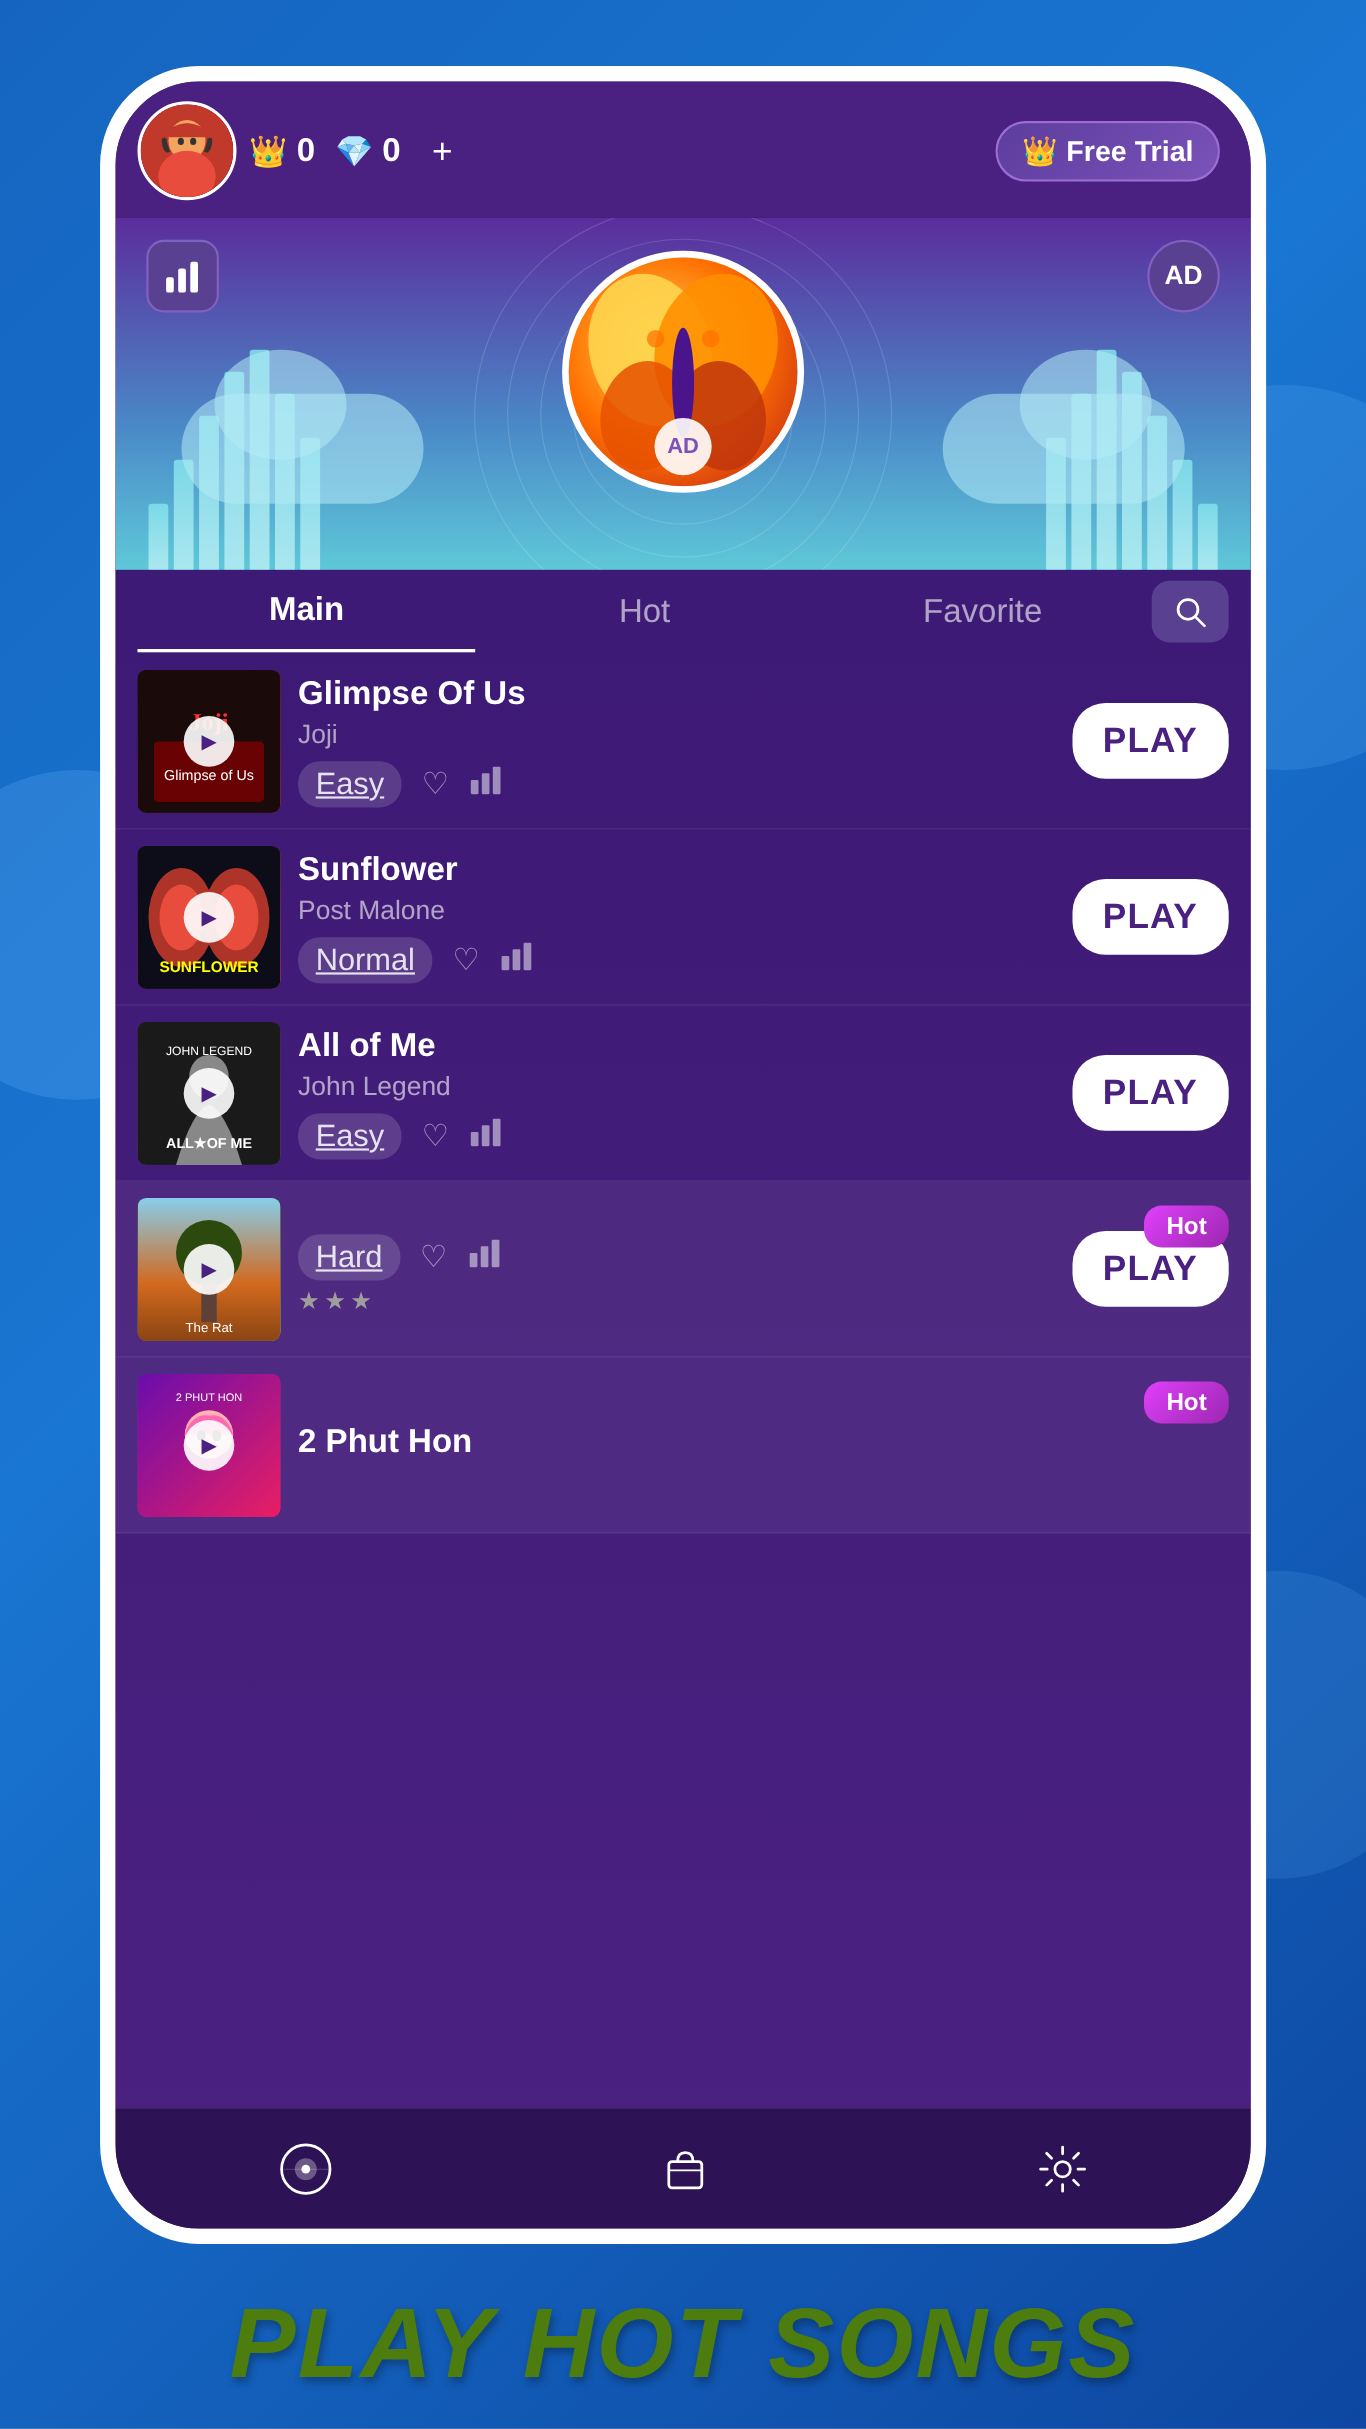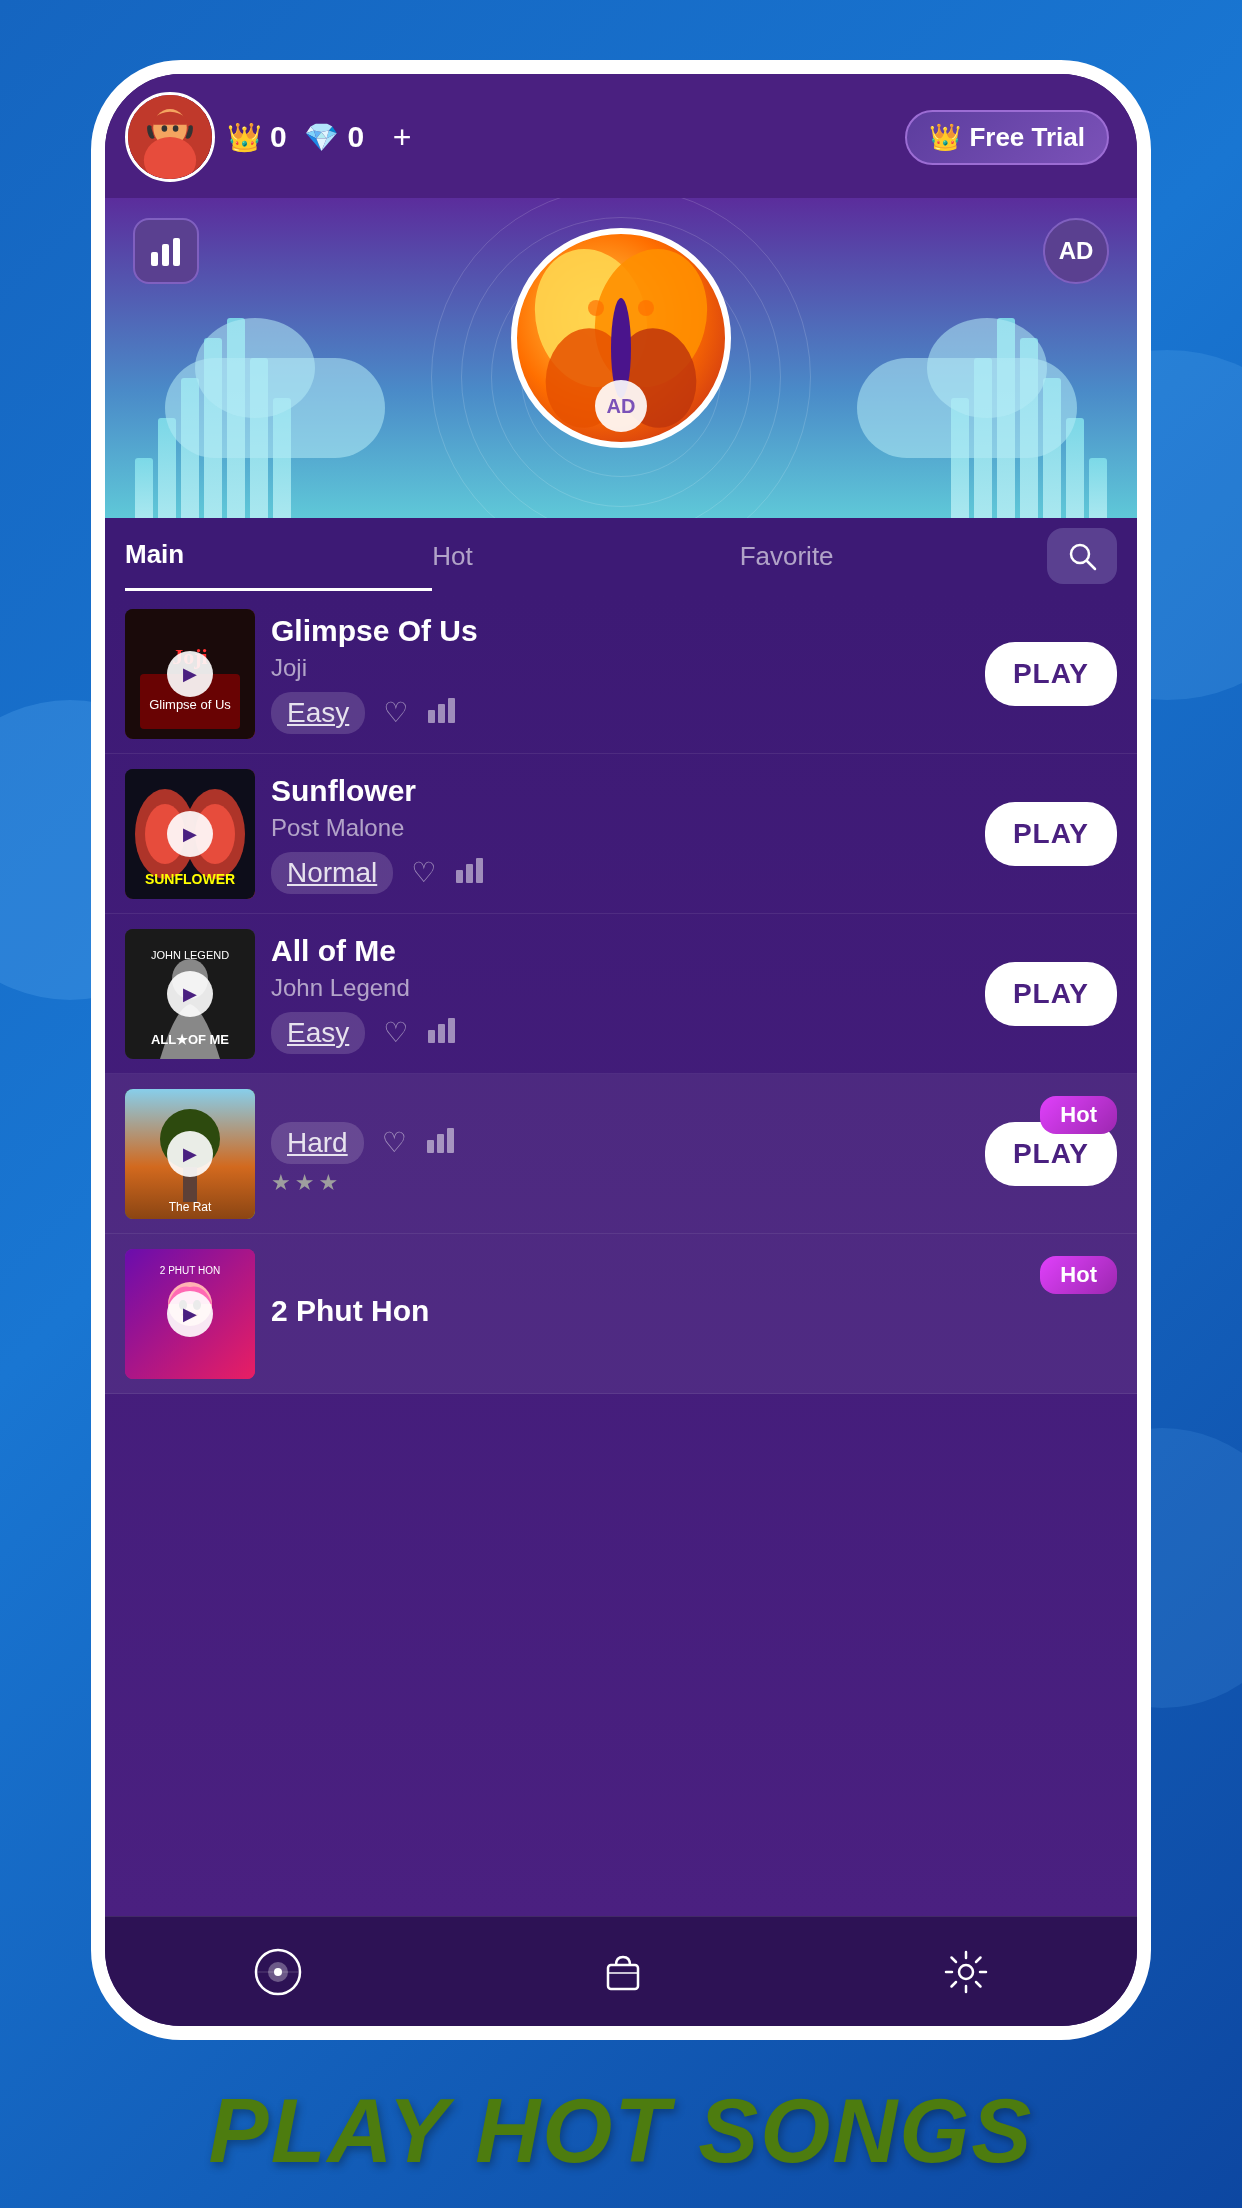--- a/index.html
+++ b/index.html
@@ -284,22 +284,23 @@
     .tabs {
       display: flex;
       align-items: center;
       background: #3d1a75;
       padding: 0 20px;
       height: 76px;
       flex-shrink: 0;
     }
     .tab {
       flex: 1;
+      text-align: center;
       color: rgba(255,255,255,0.6);
-      font-size: 26px;
+      font-size: 30px;
       cursor: pointer;
       padding: 18px 0;
       font-weight: 500;
     }
     .tab.active {
       color: white;
       font-weight: bold;
       border-bottom: 3px solid white;
     }
     .search-tab {
@@ -412,21 +413,21 @@
       margin-top: 6px;
     }
     .star {
       font-size: 22px;
       color: #9e9e9e;
     }
 
     .play-button {
       background: white;
       color: #4a2080;
-      font-size: 28px;
+      font-size: 32px;
       font-weight: bold;
       padding: 16px 28px;
       border-radius: 30px;
       cursor: pointer;
       border: none;
       letter-spacing: 1px;
     }
 
     .hot-badge {
       position: absolute;

